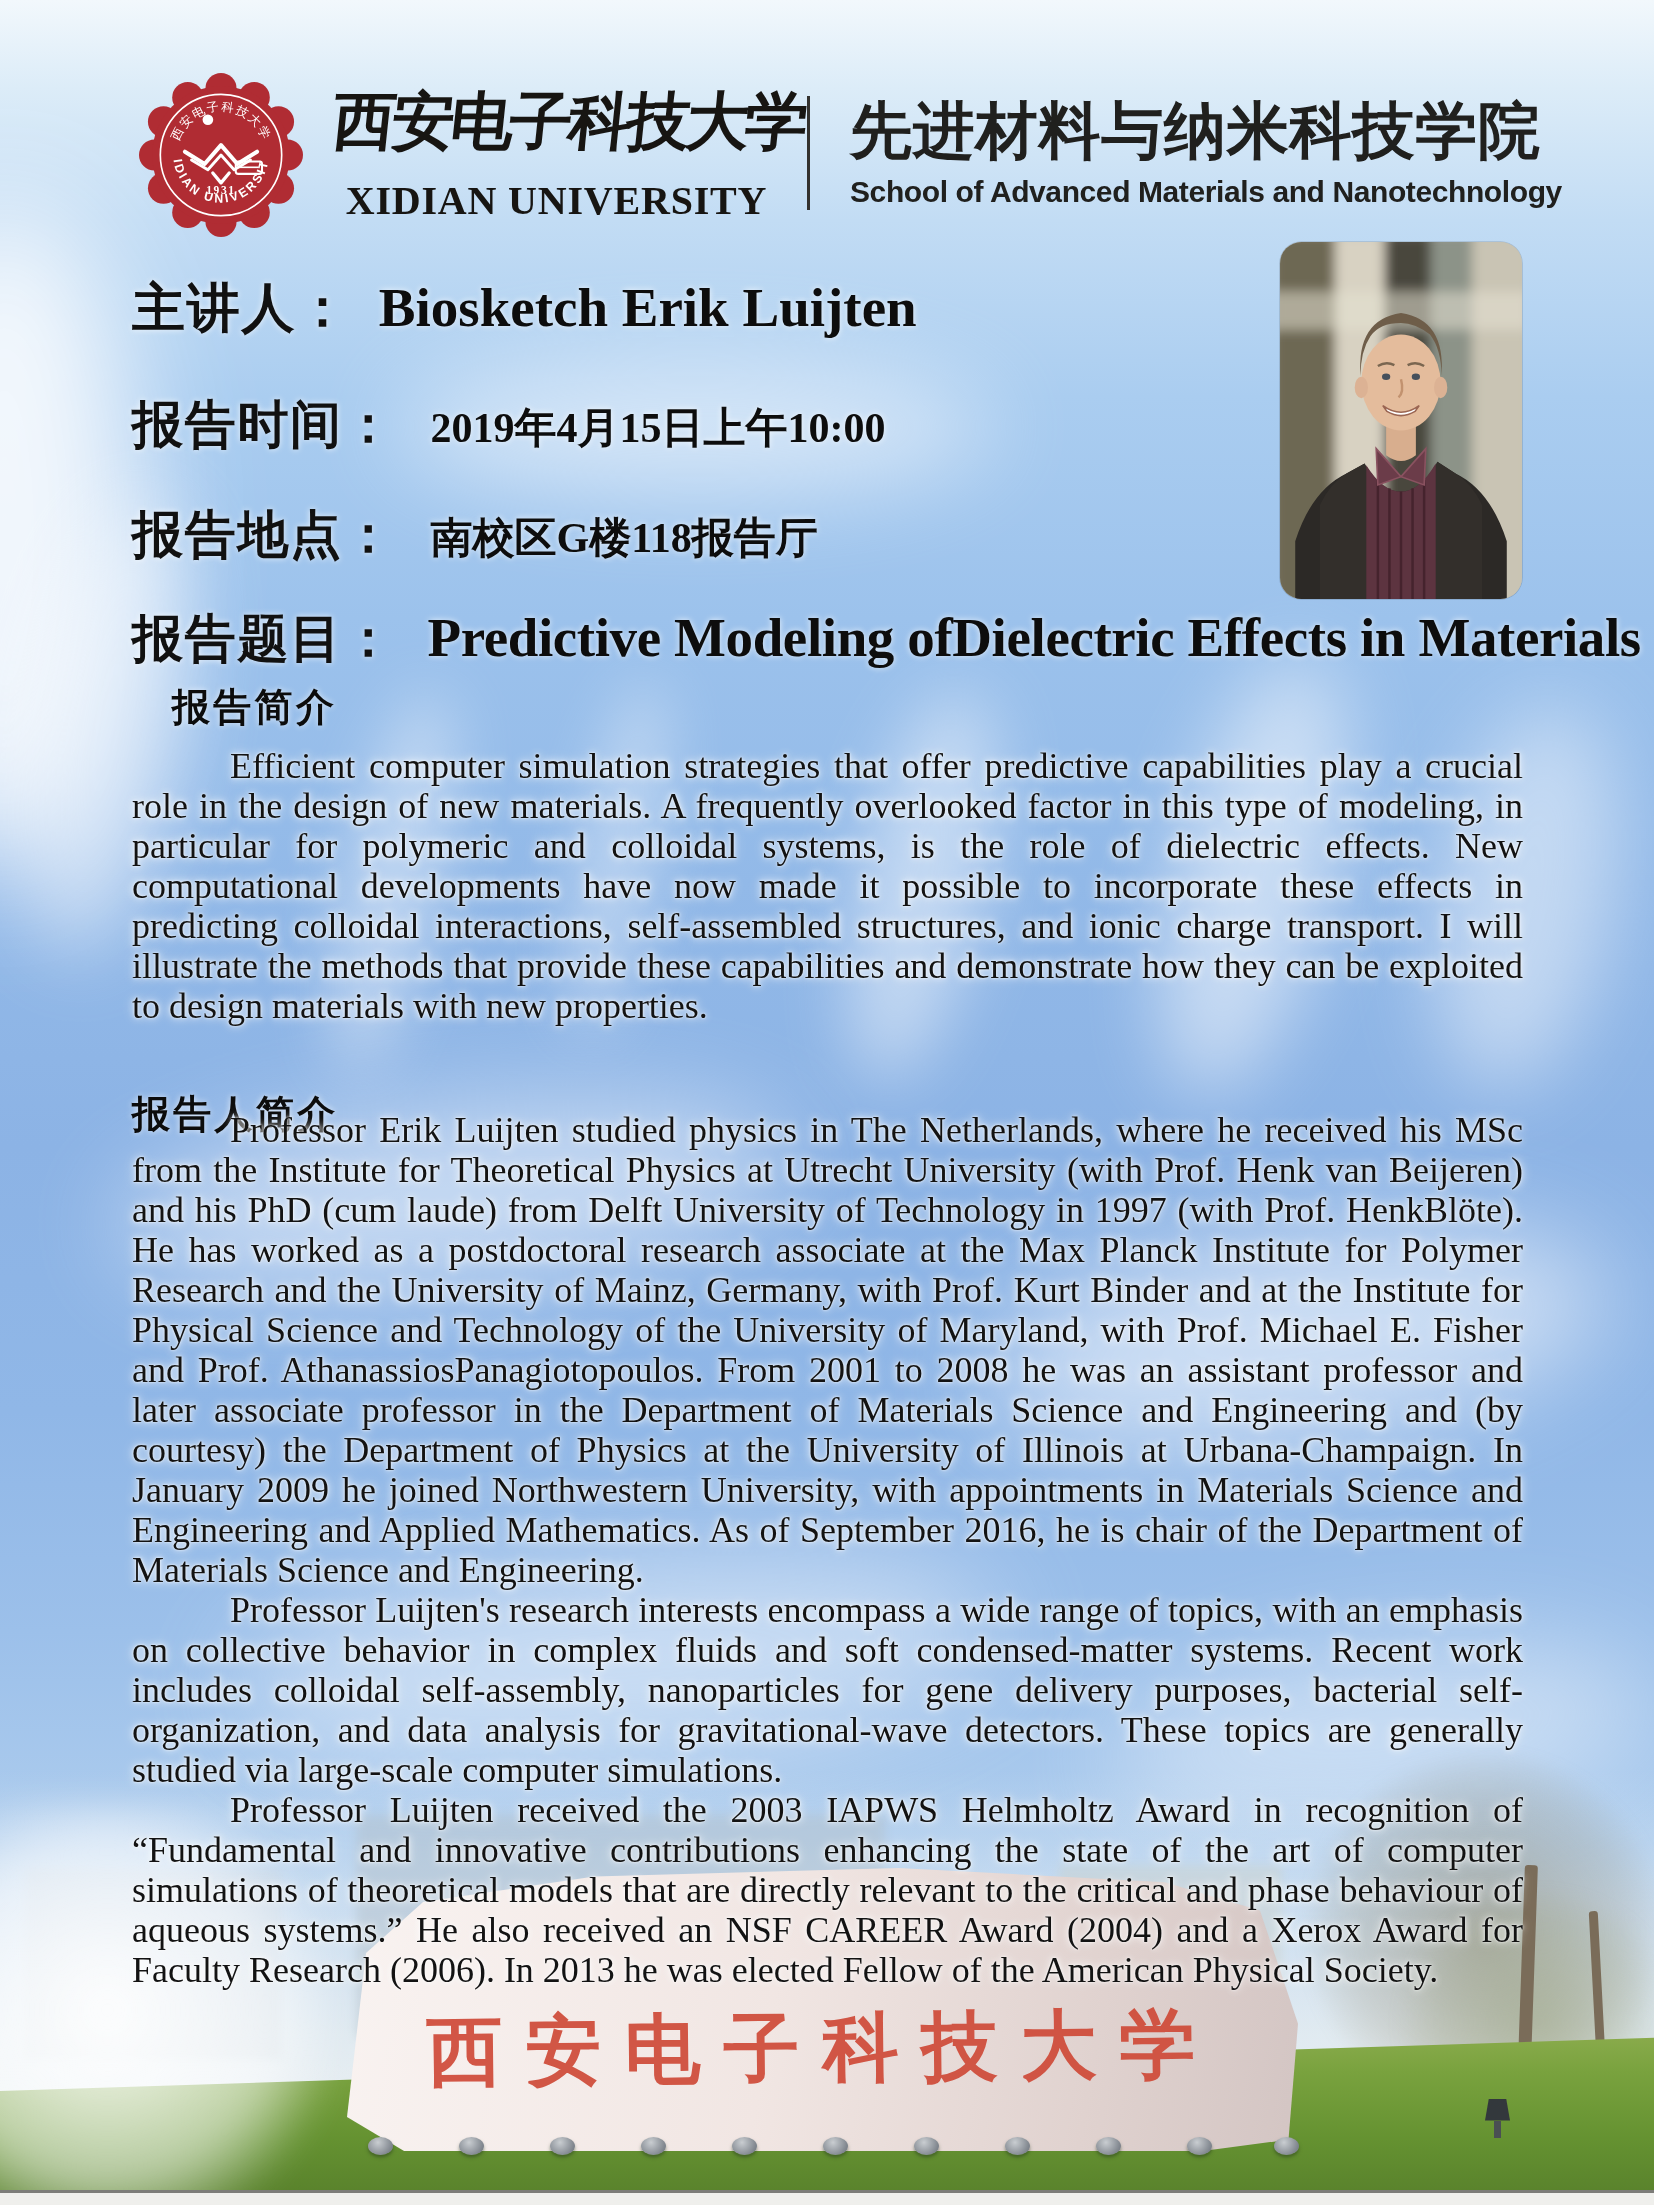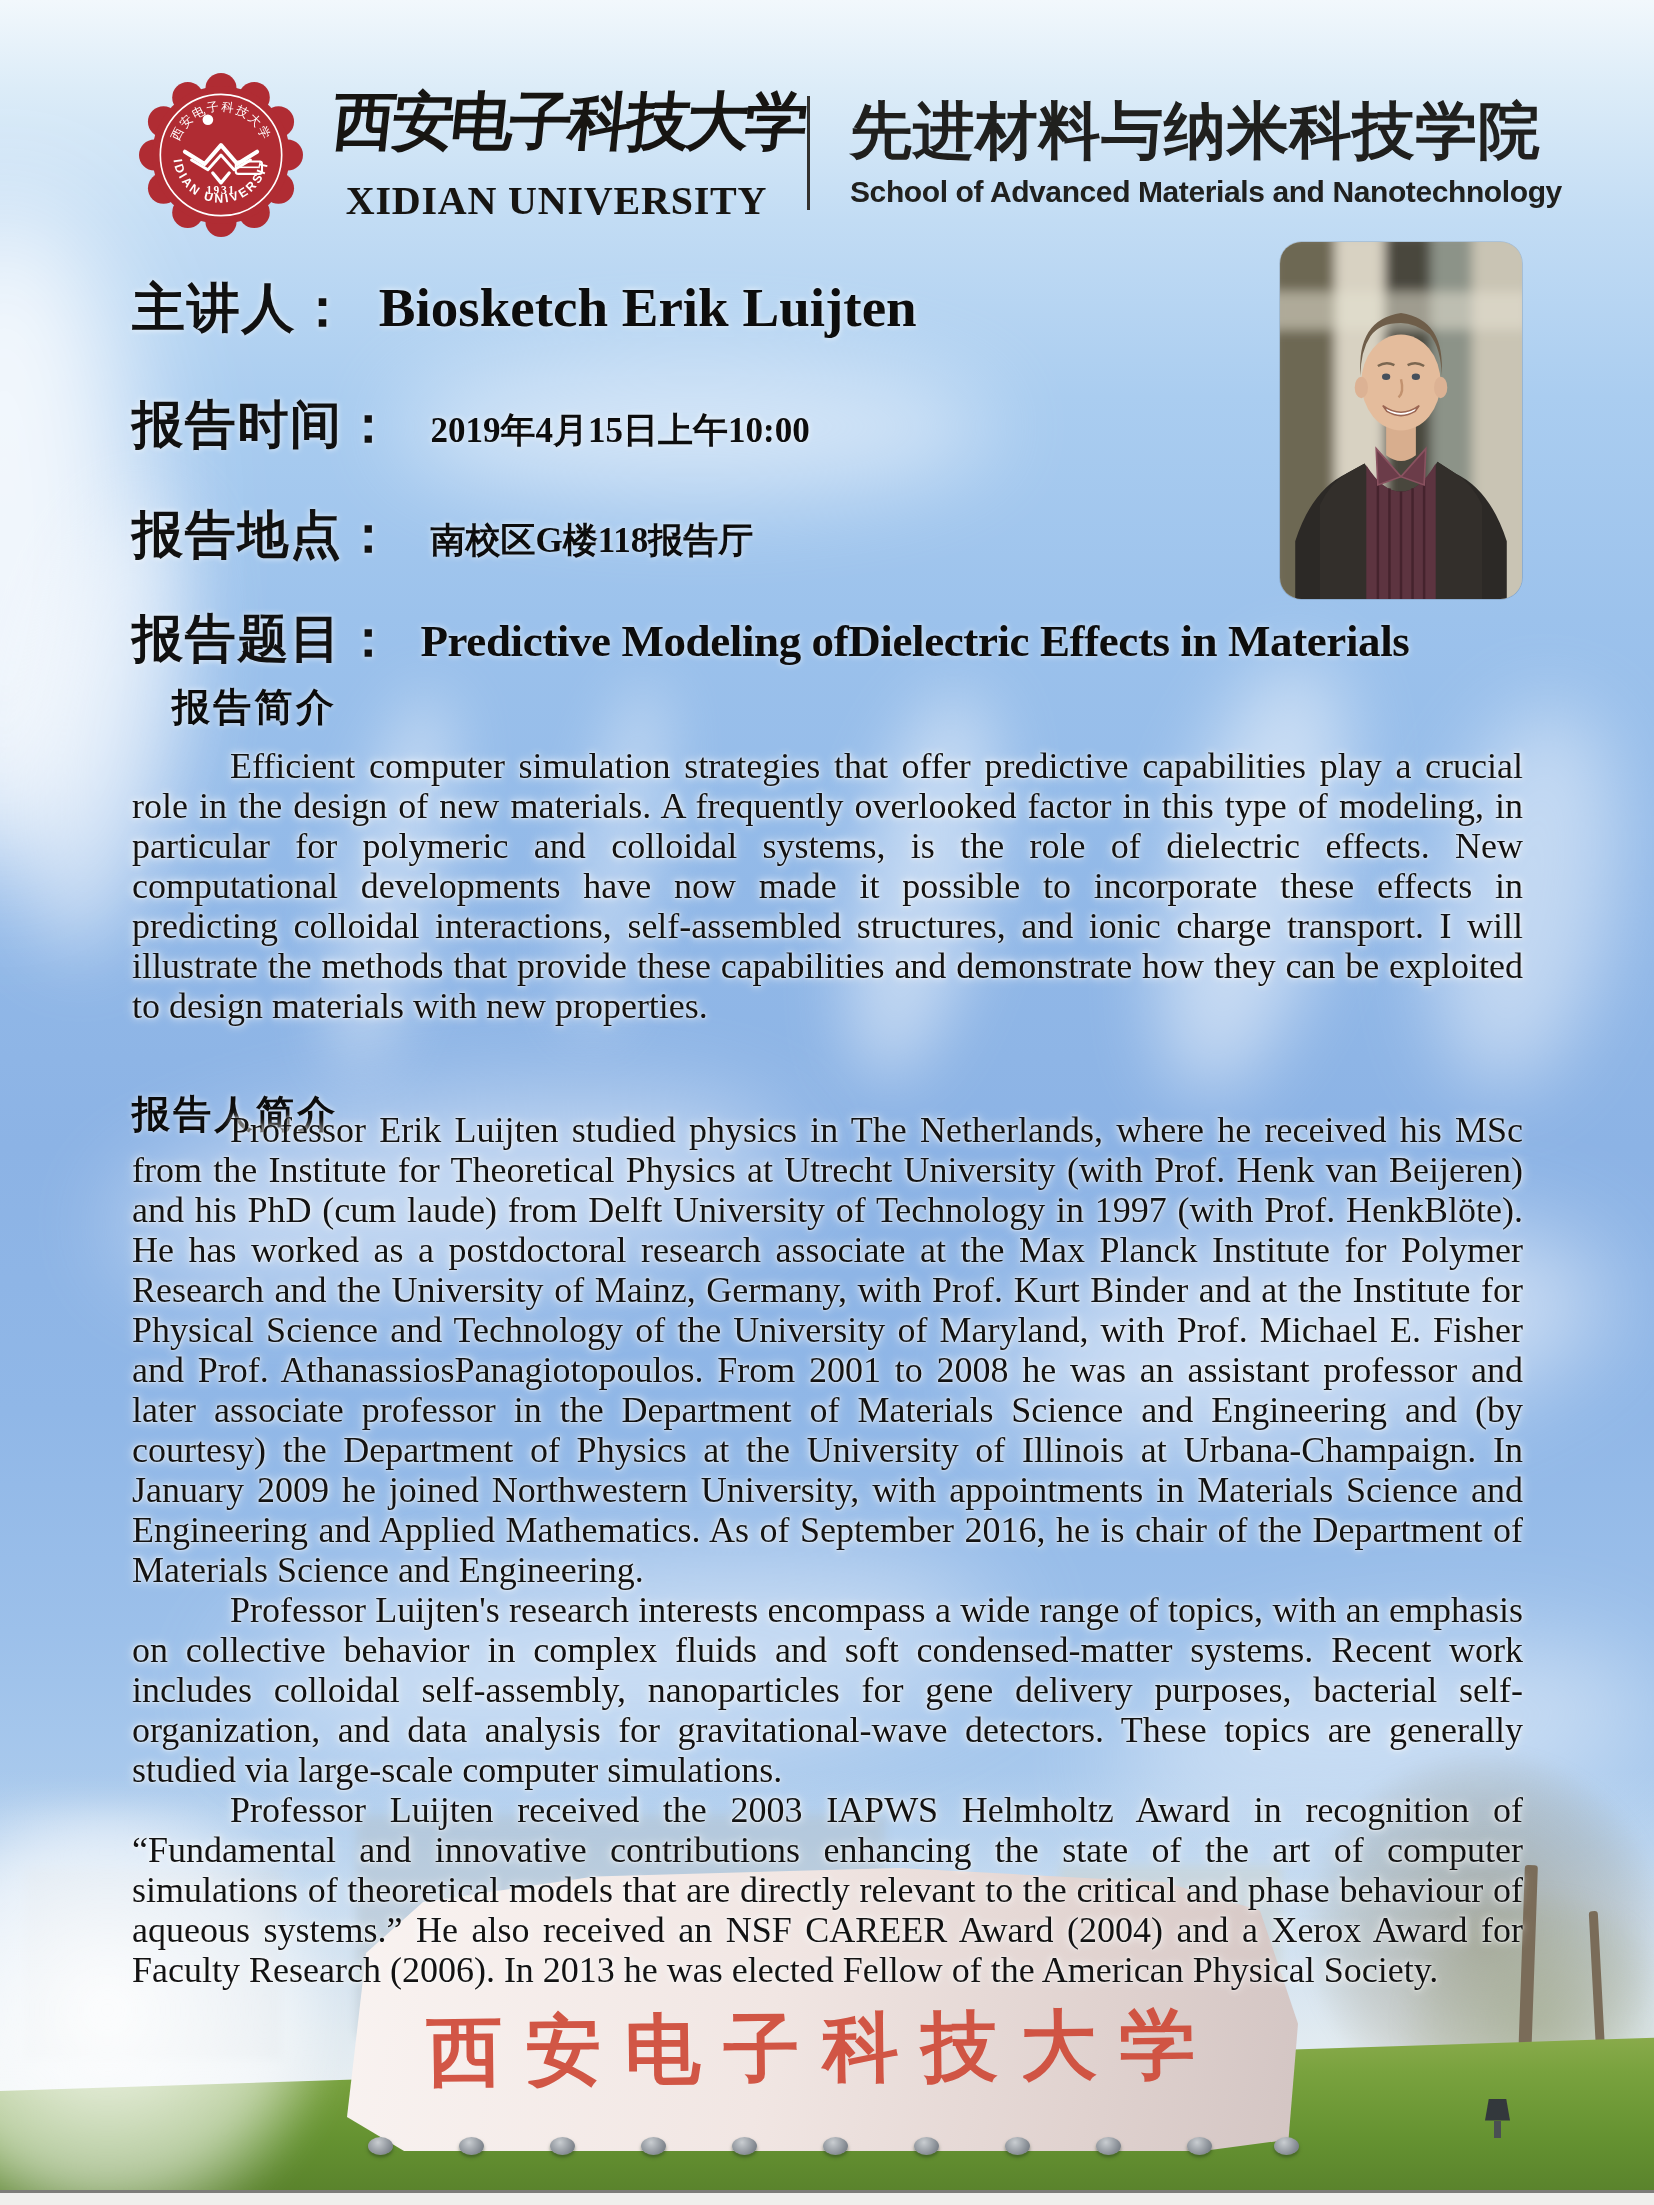--- a/index.html
+++ b/index.html
@@ -49,25 +49,25 @@
   .info-row{display:flex;align-items:baseline;margin-bottom:0;white-space:nowrap;}
   .row-speaker{margin-bottom:46px;}
   .row-time{margin-bottom:41px;}
   .row-venue{margin-bottom:35px;}
   .info-label{
     font-family:"Liberation Sans",sans-serif;font-weight:900;font-size:51px;color:#111;
     letter-spacing:1.7px;text-shadow:0 0 6.6px rgba(255,255,255,.8);
   }
   .lbl-speaker{font-size:53px;}
   .info-value{
-    font-family:"Liberation Serif",serif;font-weight:bold;font-size:35px;color:#0d0d0d;
+    font-family:"Liberation Serif",serif;font-weight:bold;font-size:42px;color:#0d0d0d;
     margin-left:35px;text-shadow:0 0 6.6px rgba(255,255,255,.8);
   }
   .val-speaker{font-size:55px;margin-left:28px;}
-  .val-title{font-size:45px;margin-left:25px;letter-spacing:-0.4px;}
+  .val-title{font-size:55px;margin-left:32px;letter-spacing:-0.4px;}
 
   
   .photo{
     position:absolute;left:1280px;top:242px;width:242px;height:357px;z-index:7;
     border-radius:21.5px;overflow:hidden;box-shadow:0 0 0 0.8px rgba(0,0,0,.15);
   }
   .photo svg{display:block;}
 
   
   .section-head{

